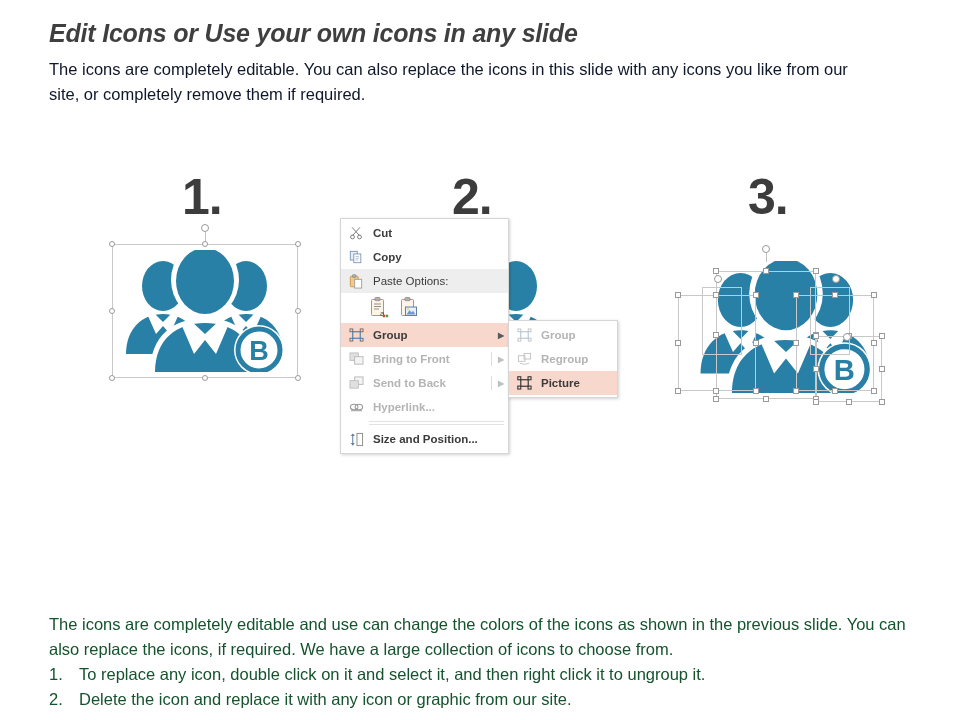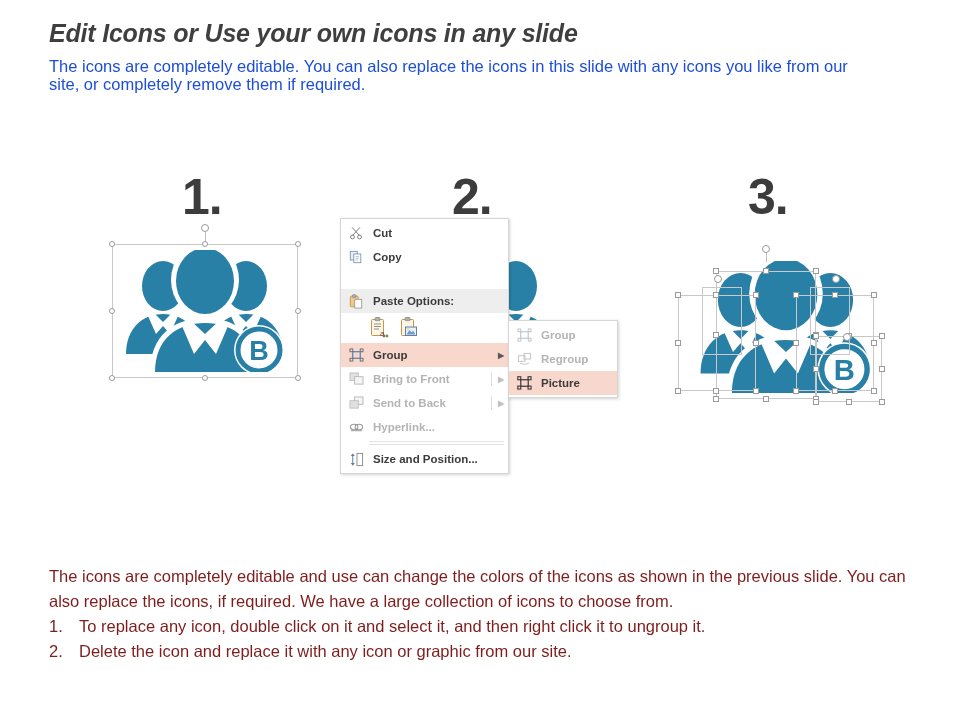--- a/index.html
+++ b/index.html
@@ -24,22 +24,22 @@
     font-weight: bold;
     color: #3f3f3f;
     letter-spacing: -0.2px;
     white-space: nowrap;
   }
   .subtitle {
     position: absolute;
     left: 49px; top: 57px;
     width: 830px;
     font-size: 16.5px;
-    line-height: 18px;
-    color: #1d4ed8;
+    line-height: 25px;
+    color: #0f172a;
   }
 
   
   .stepnum {
     position: absolute;
     font-size: 50px;
     font-weight: bold;
     color: #3c3c3c;
     letter-spacing: -1px;
     line-height: 1;
@@ -106,21 +106,21 @@
     white-space: nowrap;
     cursor: default;
     font-weight: bold;
   }
   .mi .micon {
     width: 26px; min-width: 26px;
     height: 20px;
     display: flex; align-items: center; justify-content: center;
   }
   .mi .mlabel { flex: 1; padding-left: 4px; }
-  .mi.hdr { background: #eeeeee; font-weight: bold; margin-top: 20px; }
+  .mi.hdr { background: #eeeeee; font-weight: normal; }
   .mi.hl { background: #f8d8cd; }
   .mi.dis { color: #b4b4b4; }
   .mi .arrow {
     width: 14px;
     text-align: center;
     font-size: 8px;
     color: #5a5a5a;
   }
   .mi.dis .arrow { color: #c0c0c0; }
   .mi .sep-v {
@@ -153,25 +153,25 @@
     font-size: 11.5px;
     color: #3b3b3b;
     padding: 2px 0;
     box-sizing: border-box;
     z-index: 31;
   }
 
   
   .bottomtext {
     position: absolute;
-    left: 49px; top: 564px;
+    left: 49px; top: 612px;
     width: 880px;
     font-size: 16.5px;
     line-height: 25px;
-    color: #7f1d1d;
+    color: #14532d;
   }
   .numlist { margin: 0; padding: 0; list-style: none; }
   .numlist li { display: flex; }
   .numlist li .ln { width: 30px; min-width: 30px; }
 </style>
 </head>
 <body>
 
 <div id="slide">
 

